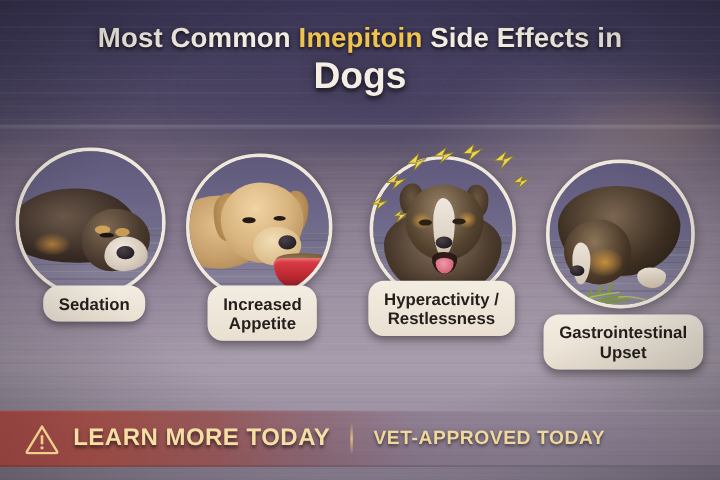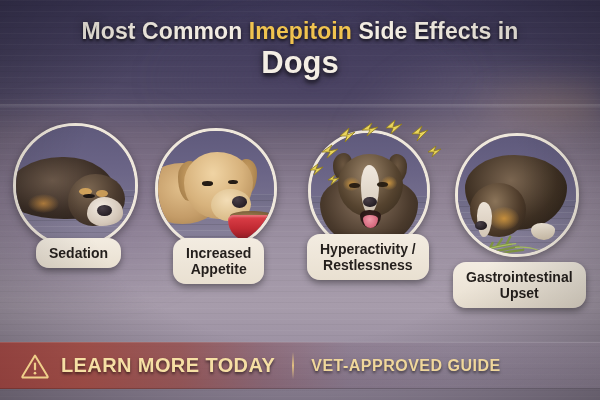--- a/index.html
+++ b/index.html
@@ -585,16 +585,16 @@
   <div class="bg-vignette"></div>
 
   <div class="banner">
     <svg class="warn-icon" viewBox="0 0 30 26">
       <path d="M15 2.5 L27.4 23 Q28.4 24.6 26.5 24.6 L3.5 24.6 Q1.6 24.6 2.6 23 Z" fill="none" stroke="#f0cf8a" stroke-width="2" stroke-linejoin="round"></path>
       <rect x="13.9" y="9.4" width="2.2" height="8" rx="1.1" fill="#f0cf8a"></rect>
       <circle cx="15" cy="20.2" r="1.35" fill="#f0cf8a"></circle>
     </svg>
     <div class="cta-main">LEARN MORE TODAY</div>
     <div class="cta-divider"></div>
-    <div class="cta-sub">VET-APPROVED GUIDE</div>
+    <div class="cta-sub">VET-APPROVED TODAY</div>
   </div>
 
 </div>
 
 </body></html>

